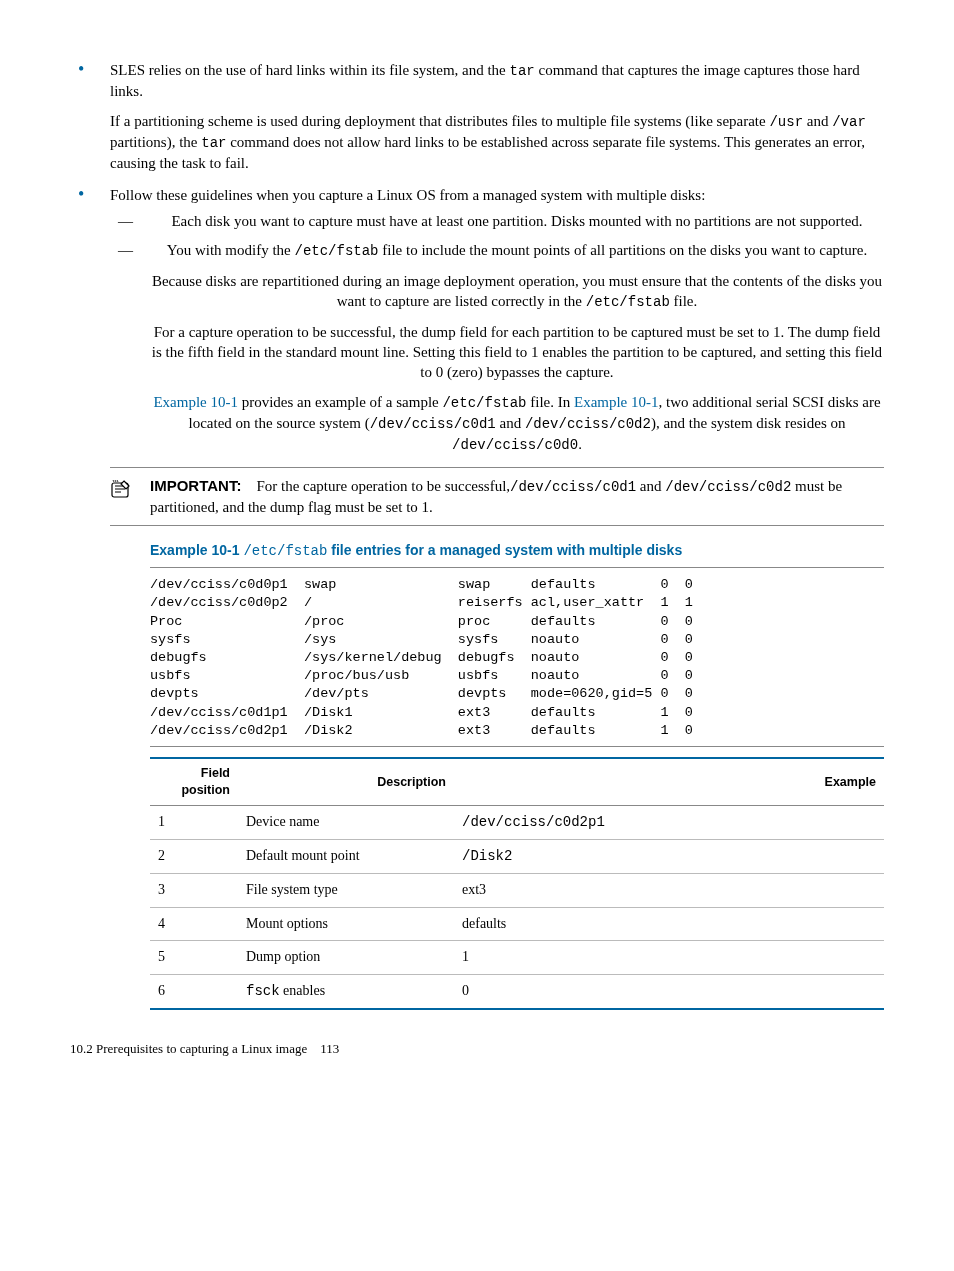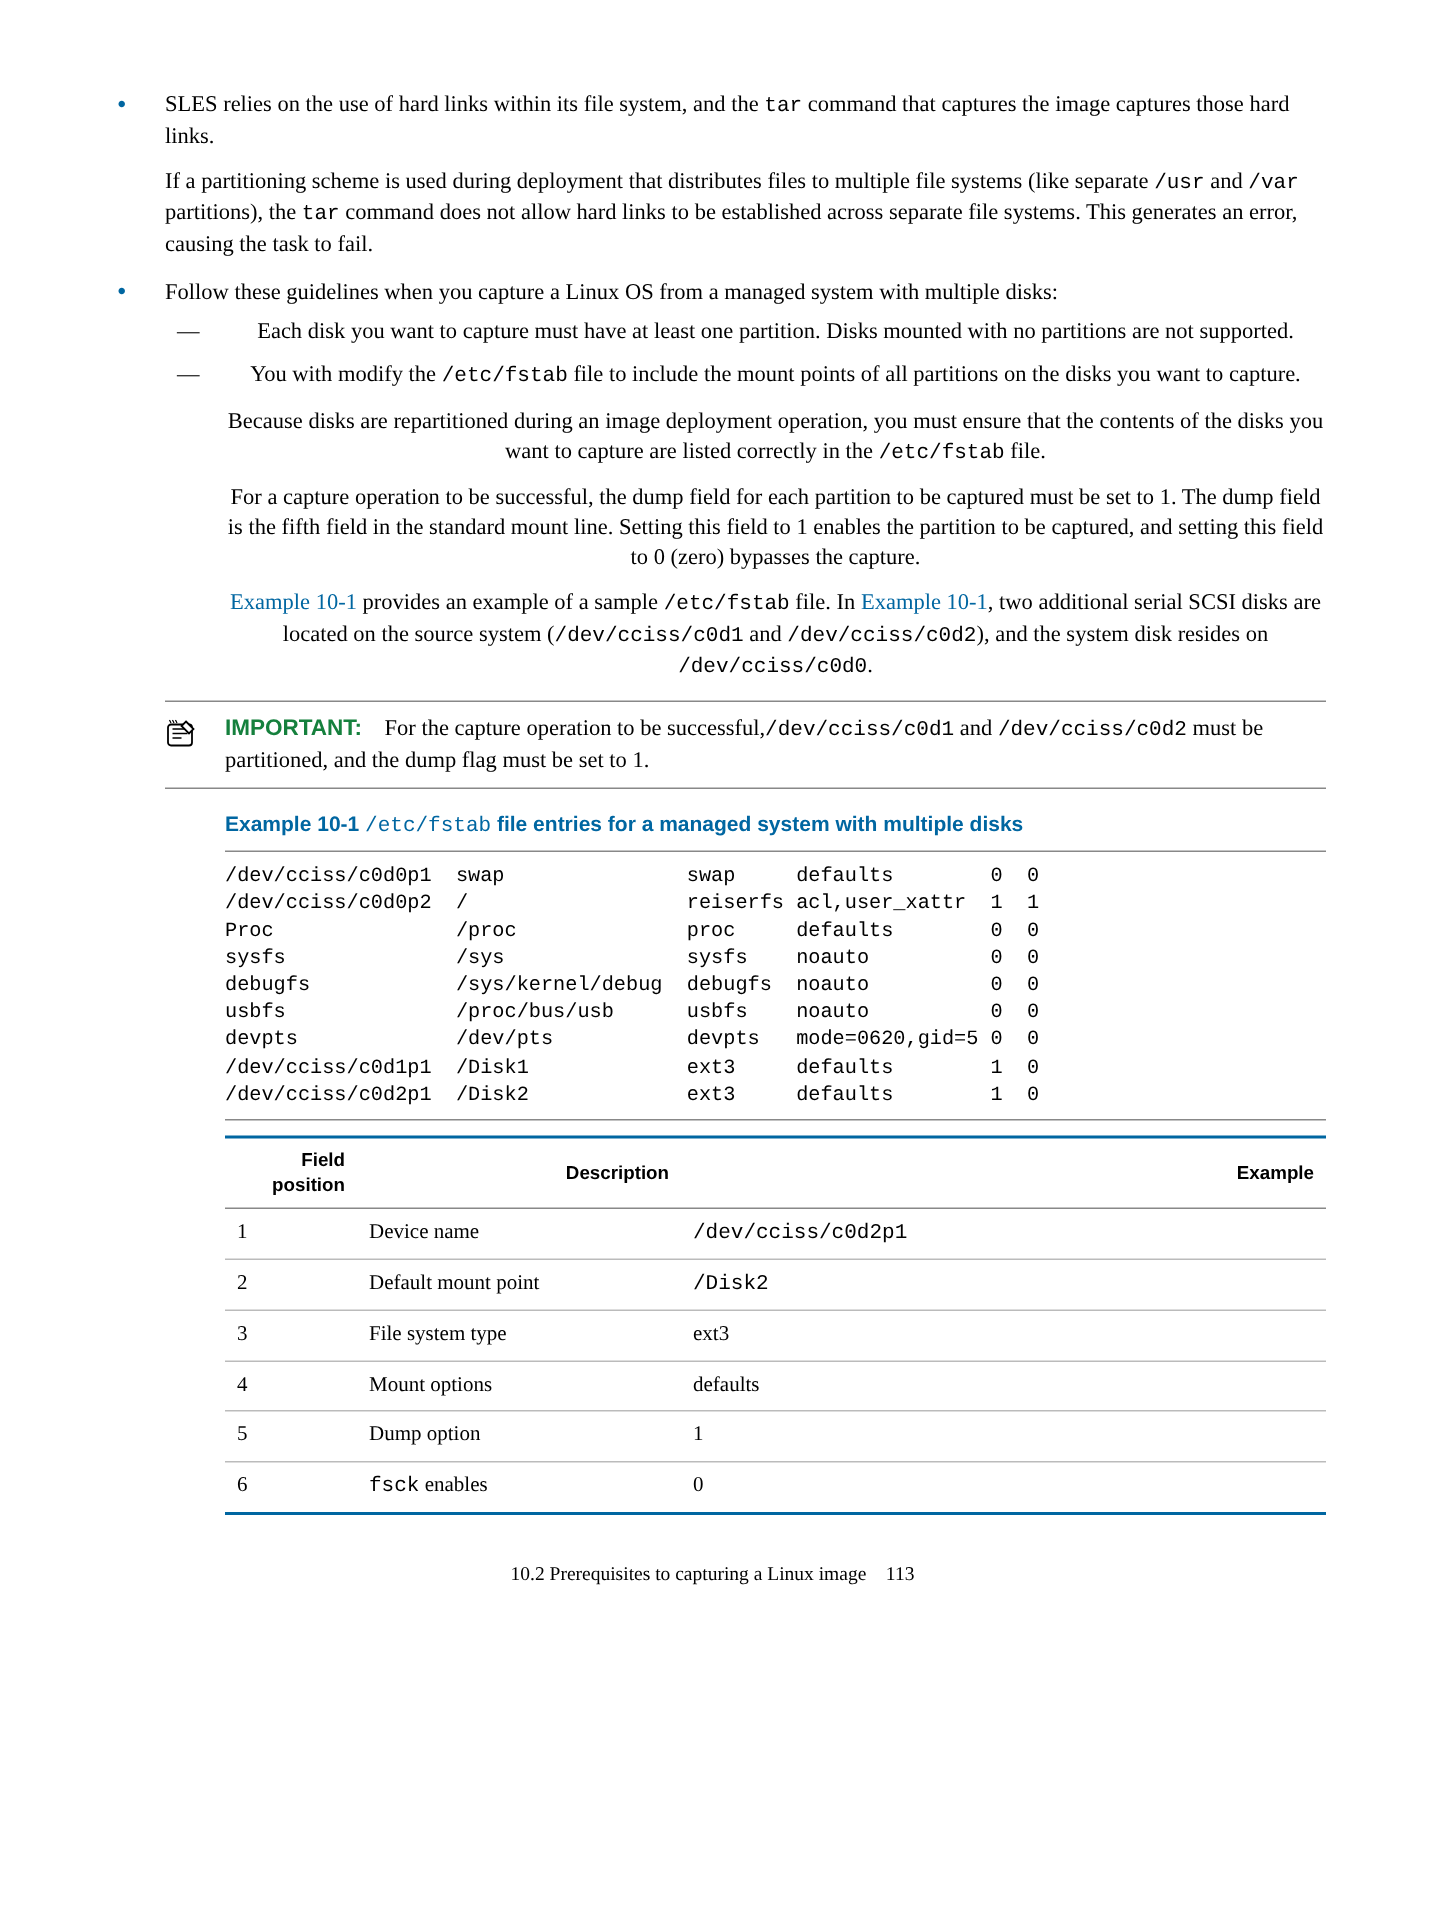--- a/index.html
+++ b/index.html
@@ -79,21 +79,21 @@
     top: 10px;
     width: 26px;
     text-align: center;
   }
   .important-text {
     margin-left: 40px;
   }
   .important-label {
     font-family: Arial, Helvetica, sans-serif;
     font-weight: bold;
-    color: #15803d;
+    color: #000000;
   }
   .example-block {
     margin-left: 80px;
     margin-top: 14px;
   }
   .example-hr {
     border: none;
     border-top: 1px solid #888;
     margin: 6px 0 8px 0;
   }
@@ -129,21 +129,21 @@
   }
   table.fields th:first-child,
   table.fields td:first-child {
     width: 72px;
   }
   table.fields th:nth-child(2),
   table.fields td:nth-child(2) {
     width: 200px;
   }
   .footer {
-    text-align: center;
+    text-align: left;
     font-size: 13px;
     margin-top: 30px;
     margin-right: 4px;
   }
 </style>
 </head>
 <body>
 
 <ul class="bullet">
   <li>

